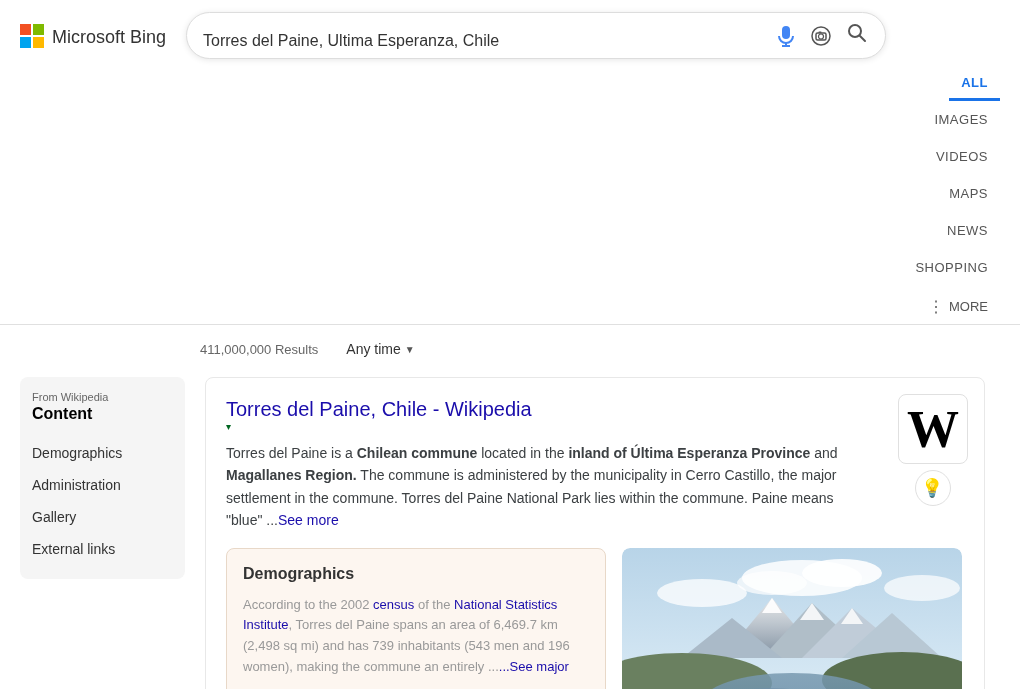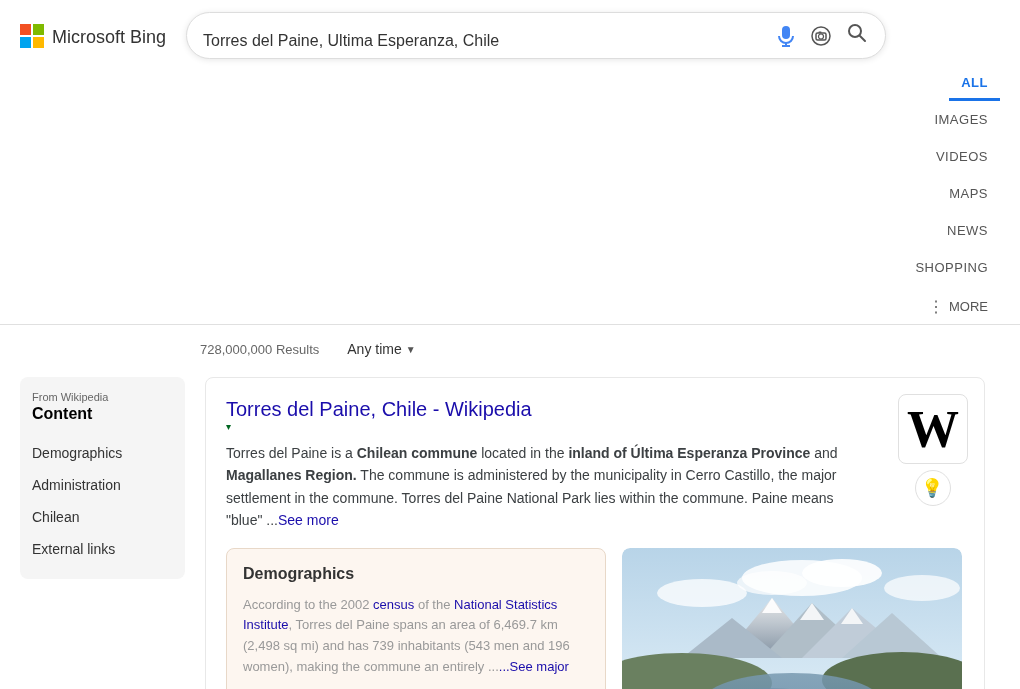--- a/index.html
+++ b/index.html
@@ -120,35 +120,35 @@
   <a class="nav-tab" href="#">MAPS</a>
   <a class="nav-tab" href="#">NEWS</a>
   <a class="nav-tab" href="#">SHOPPING</a>
   <div class="nav-tab-more">
     <span style="font-size:16px; color:#666; margin-right:2px;">⋮</span>
     <span>MORE</span>
   </div>
 </div>
 
 <div class="results-bar">
-  <span class="results-count">728,000,000 Results</span>
+  <span class="results-count">411,000,000 Results</span>
   <div class="time-filter">
     <span>Any time</span>
     <span class="chevron-down">▼</span>
   </div>
 </div>
 
 <div class="main-content">
 
   <div class="sidebar">
     <div class="sidebar-from">From Wikipedia</div>
     <div class="sidebar-title">Content</div>
     <a class="sidebar-item" href="#">Demographics</a>
     <a class="sidebar-item" href="#">Administration</a>
-    <a class="sidebar-item" href="#">Chilean</a>
+    <a class="sidebar-item" href="#">Gallery</a>
     <a class="sidebar-item" href="#">External links</a>
   </div>
 
   <div class="search-results">
     <div class="wiki-card">
 
       <div class="wiki-logo-area">
         <div class="wiki-logo">
           <span>W</span>
         </div>

